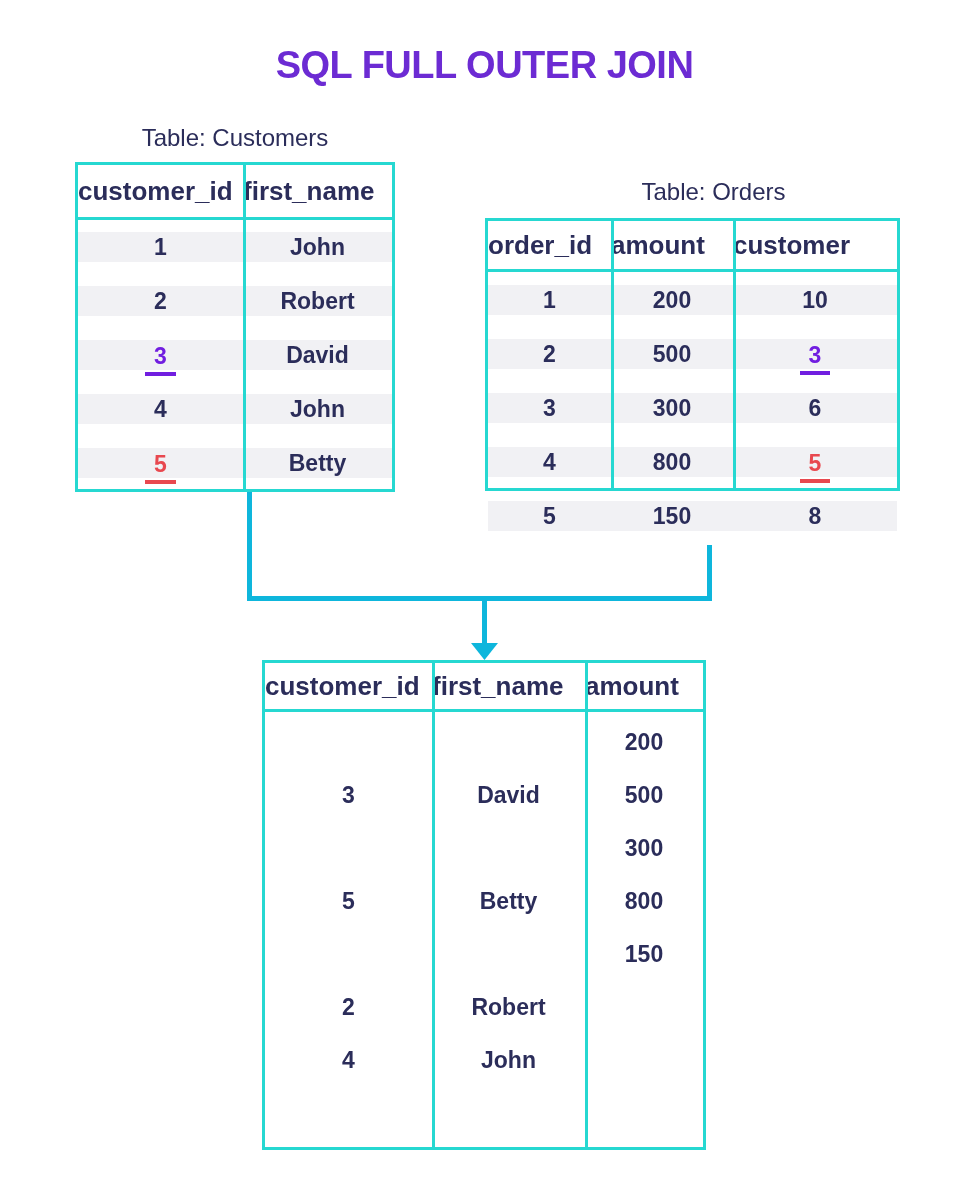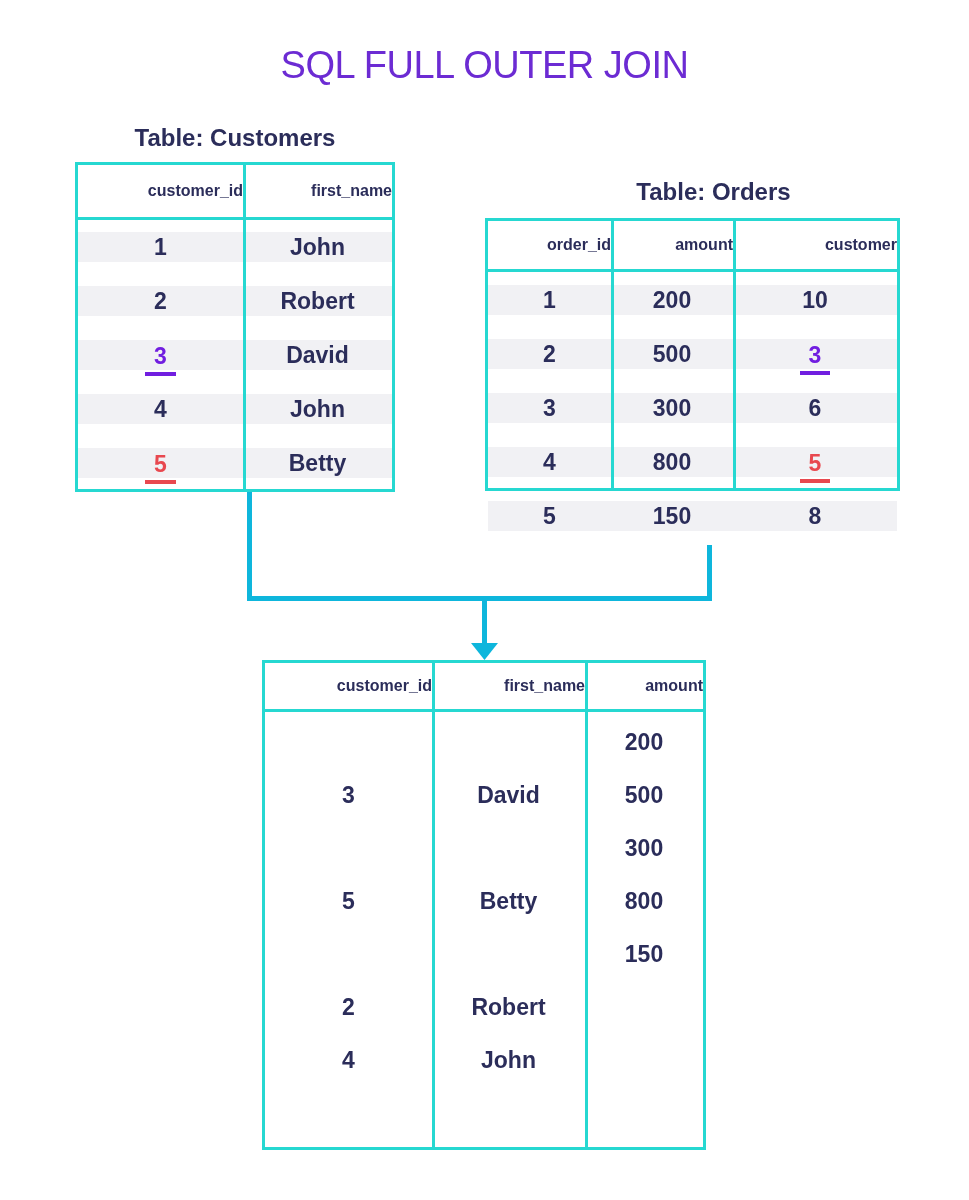--- a/index.html
+++ b/index.html
@@ -16,27 +16,27 @@
   .canvas{
     position:relative;
     width:969px;height:1200px;
     background:var(--bg);
     font-family:"Liberation Sans", sans-serif;
     overflow:hidden;
   }
   .title{
     position:absolute;top:44px;left:0;width:100%;
     text-align:center;
-    font-size:38px;font-weight:400;letter-spacing:-0.5px;
+    font-size:38px;font-weight:700;letter-spacing:-0.5px;
     color:var(--title-purple);
   }
   .tbl-label{
     position:absolute;
     text-align:center;
-    font-size:24px;font-weight:700;
+    font-size:24px;font-weight:400;
     color:var(--navy);
   }
   .lbl-customers{top:124px;left:75px;width:320px;}
   .lbl-orders{top:178px;left:506px;width:415px;}
 
   .tbl{
     position:absolute;
     border:3px solid var(--cyan);
     box-sizing:border-box;
     background:transparent;
@@ -47,22 +47,22 @@
 
   .thead{
     display:flex;align-items:center;
     border-bottom:3px solid var(--cyan);
     box-sizing:border-box;
   }
   .tbl-customers .thead{height:55px;}
   .tbl-orders .thead{height:51px;}
   .tbl-result .thead{height:49px;}
   .th{
-    text-align:right;
-    font-size:16px;font-weight:700;color:var(--navy);
+    text-align:left;
+    font-size:26px;font-weight:700;color:var(--navy);
     box-sizing:border-box;
   }
   .tbody{position:relative;}
   .tbl-customers .tbody{padding-top:12px;}
   .tbl-orders .tbody{padding-top:13px;}
   .tbl-result .tbody{padding-top:4px;}
 
   .row{
     display:flex;align-items:center;
     height:30px;margin-bottom:24px;

